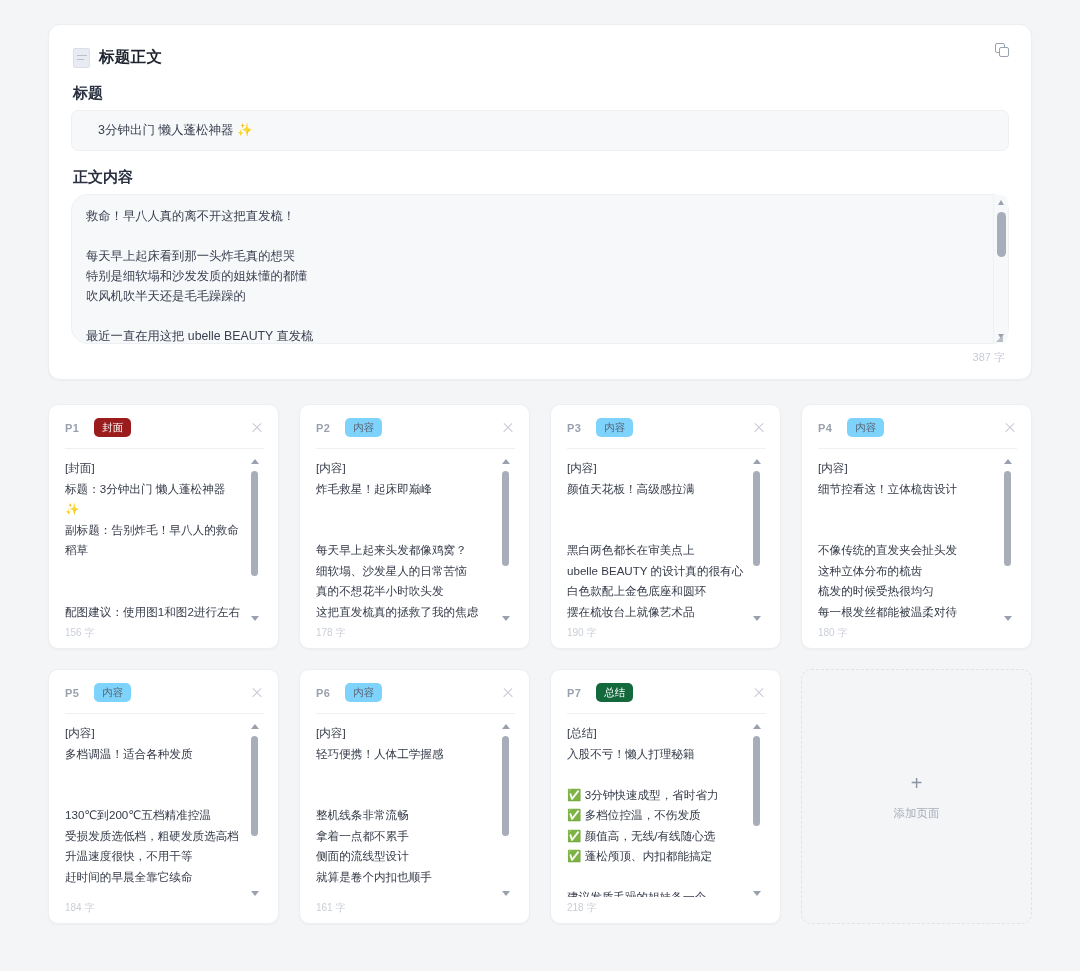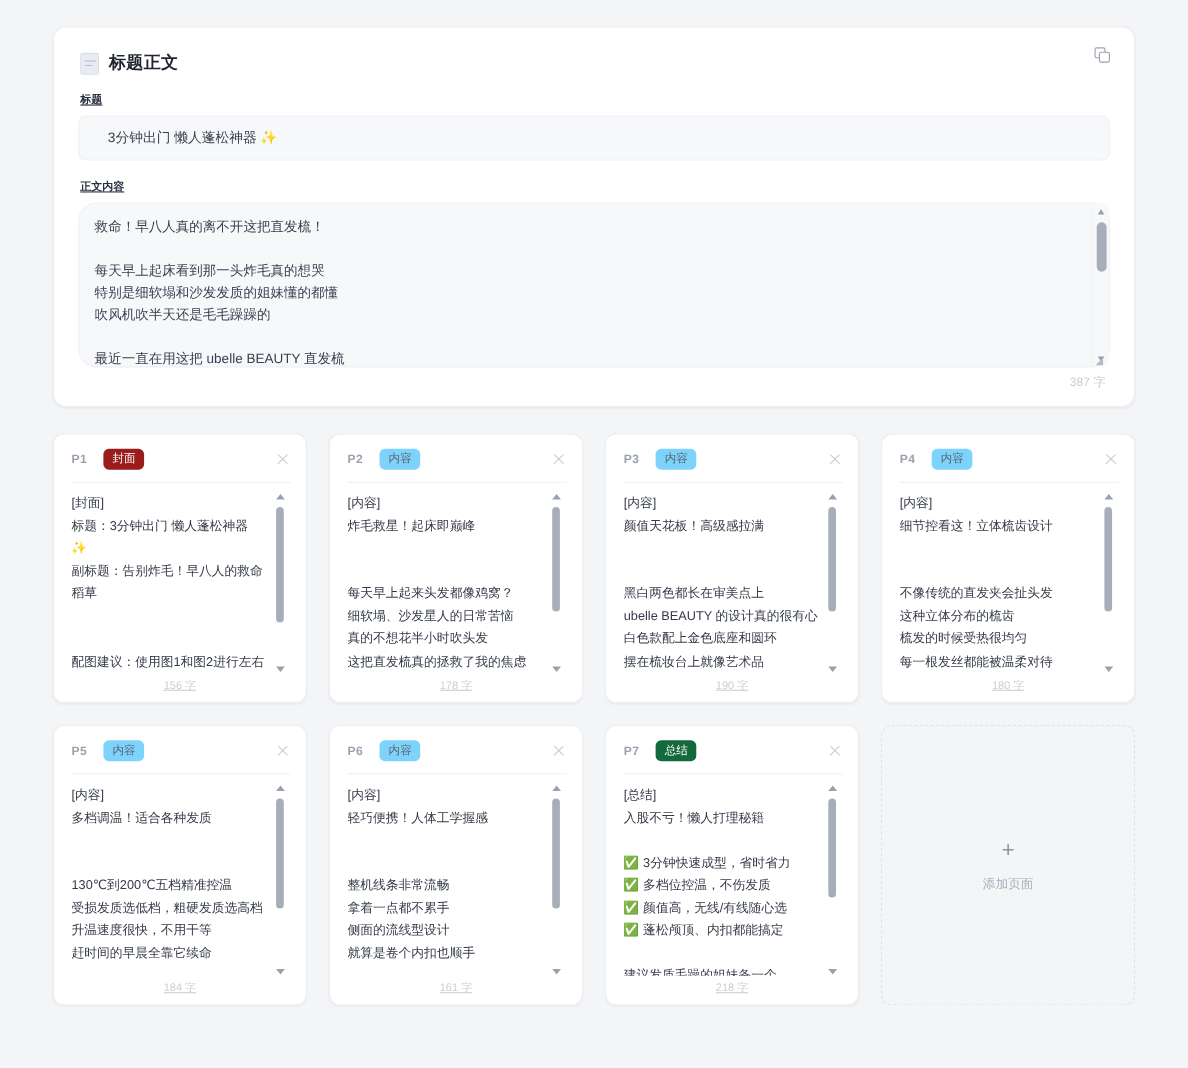--- a/index.html
+++ b/index.html
@@ -38,23 +38,22 @@
     position: absolute; top: 18px; right: 20px;
     width: 16px; height: 16px; cursor: pointer;
   }
   .copy-icon .sq {
     position: absolute; border: 1.6px solid #9aa1ae; border-radius: 2px;
   }
   .copy-icon .sq.back  { width: 10px; height: 10px; left: 0;   top: 0; }
   .copy-icon .sq.front { width: 10px; height: 10px; left: 4px; top: 4px; background:#fff; }
 
   .field-label {
-    font-size: 10px; font-weight: bold; color: #2a3040;
+    font-size: 15px; font-weight: bold; color: #2a3040;
     margin: 0 0 7px 2px;
-    text-decoration: underline;
   }
   .title-input {
     width: 100%; background: #f7f8fa; border: 1px solid #eef0f3;
     border-radius: 7px; padding: 11px 26px;
     font-size: 12.5px; color: #3a4050; font-family: inherit;
     outline: none;
   }
   .body-label { margin-top: 17px; }
   .body-wrap { position: relative; }
   .body-box {
@@ -133,21 +132,21 @@
   }
   .psb { position: absolute; top: 0; right: 2px; bottom: 0; width: 13px; }
   .psb .parrow { position: absolute; left: 2px; width: 0; height: 0;
     border-left: 4px solid transparent; border-right: 4px solid transparent; }
   .psb .parrow.up { top: 1px; border-bottom: 5px solid #9aa1ae; }
   .psb .parrow.dn { bottom: 1px; border-top: 5px solid #9aa1ae; }
   .psb .pthumb {
     position: absolute; left: 1.5px; top: 13px; width: 7px;
     background: #a8aeb9; border-radius: 4px;
   }
-  .wordcount { text-align: center; font-size: 10px; color: #c9ced7; padding: 4px 2px 0 0; text-decoration: underline; }
+  .wordcount { text-align: left; font-size: 10px; color: #c9ced7; padding: 4px 2px 0 0; }
 
   
   .addcard {
     border: 1.5px dashed #dfe2e8; border-radius: 10px; height: 255px;
     display: flex; flex-direction: column; align-items: center; justify-content: center;
     gap: 13px; background: transparent; cursor: pointer;
   }
   .plus { font-size: 20px; color: #8b93a5; line-height: 1; }
   .addlabel { font-size: 11.5px; color: #a7adba; }
 </style>

